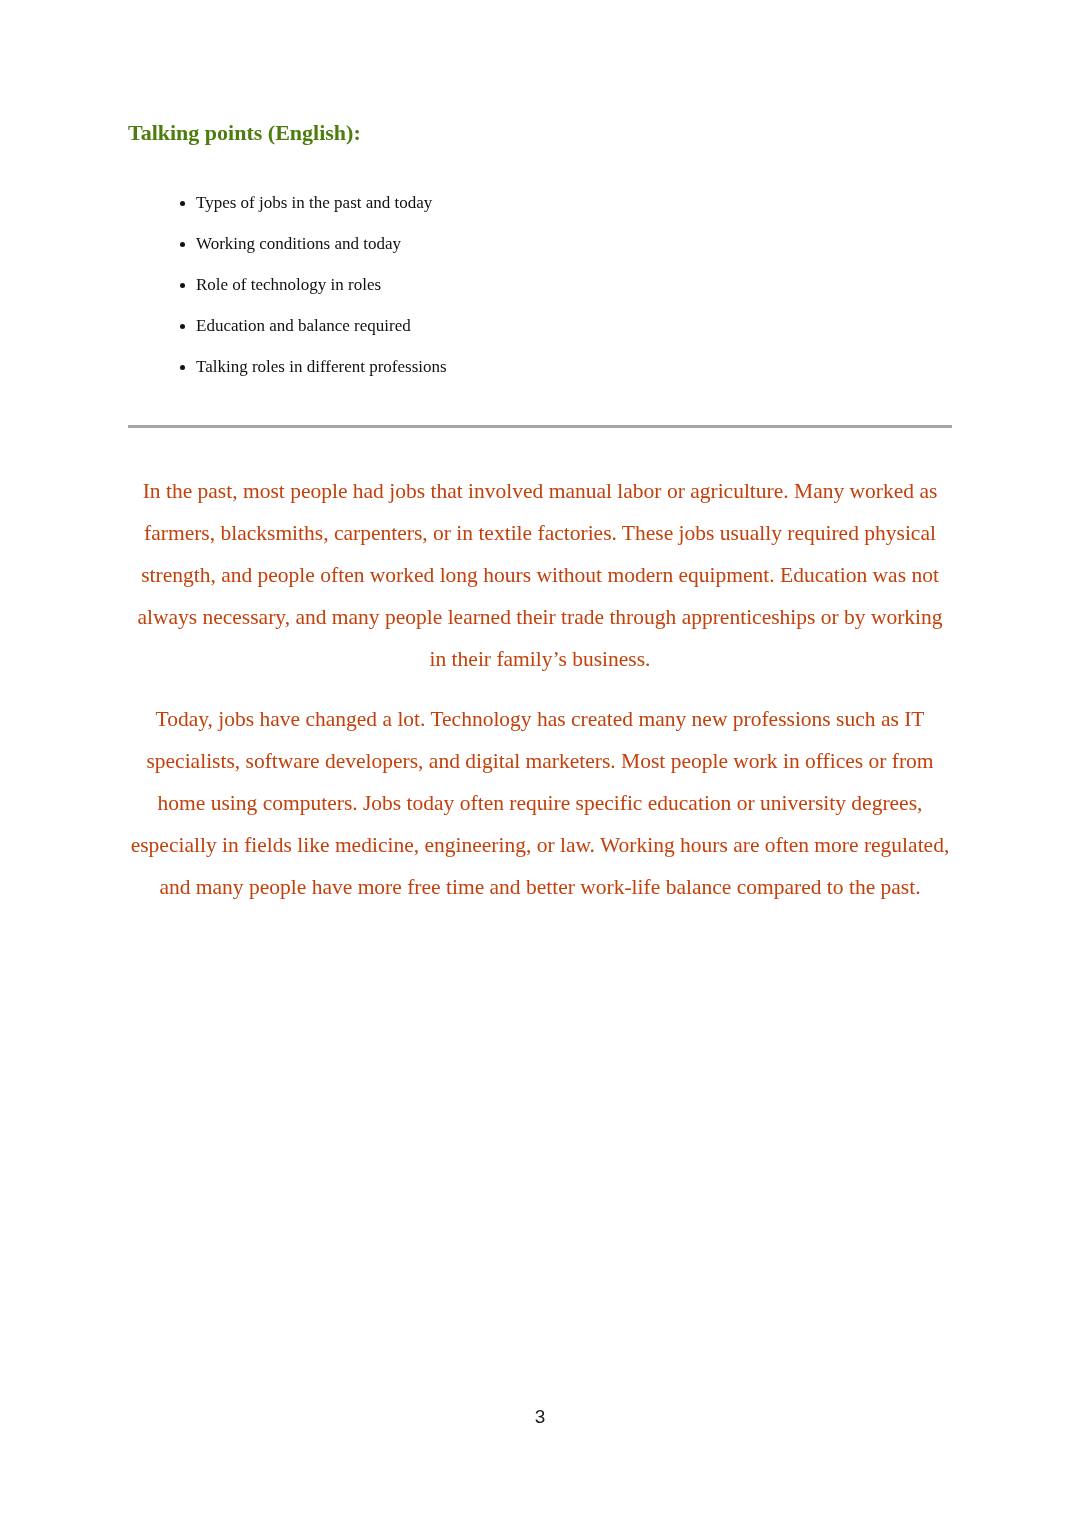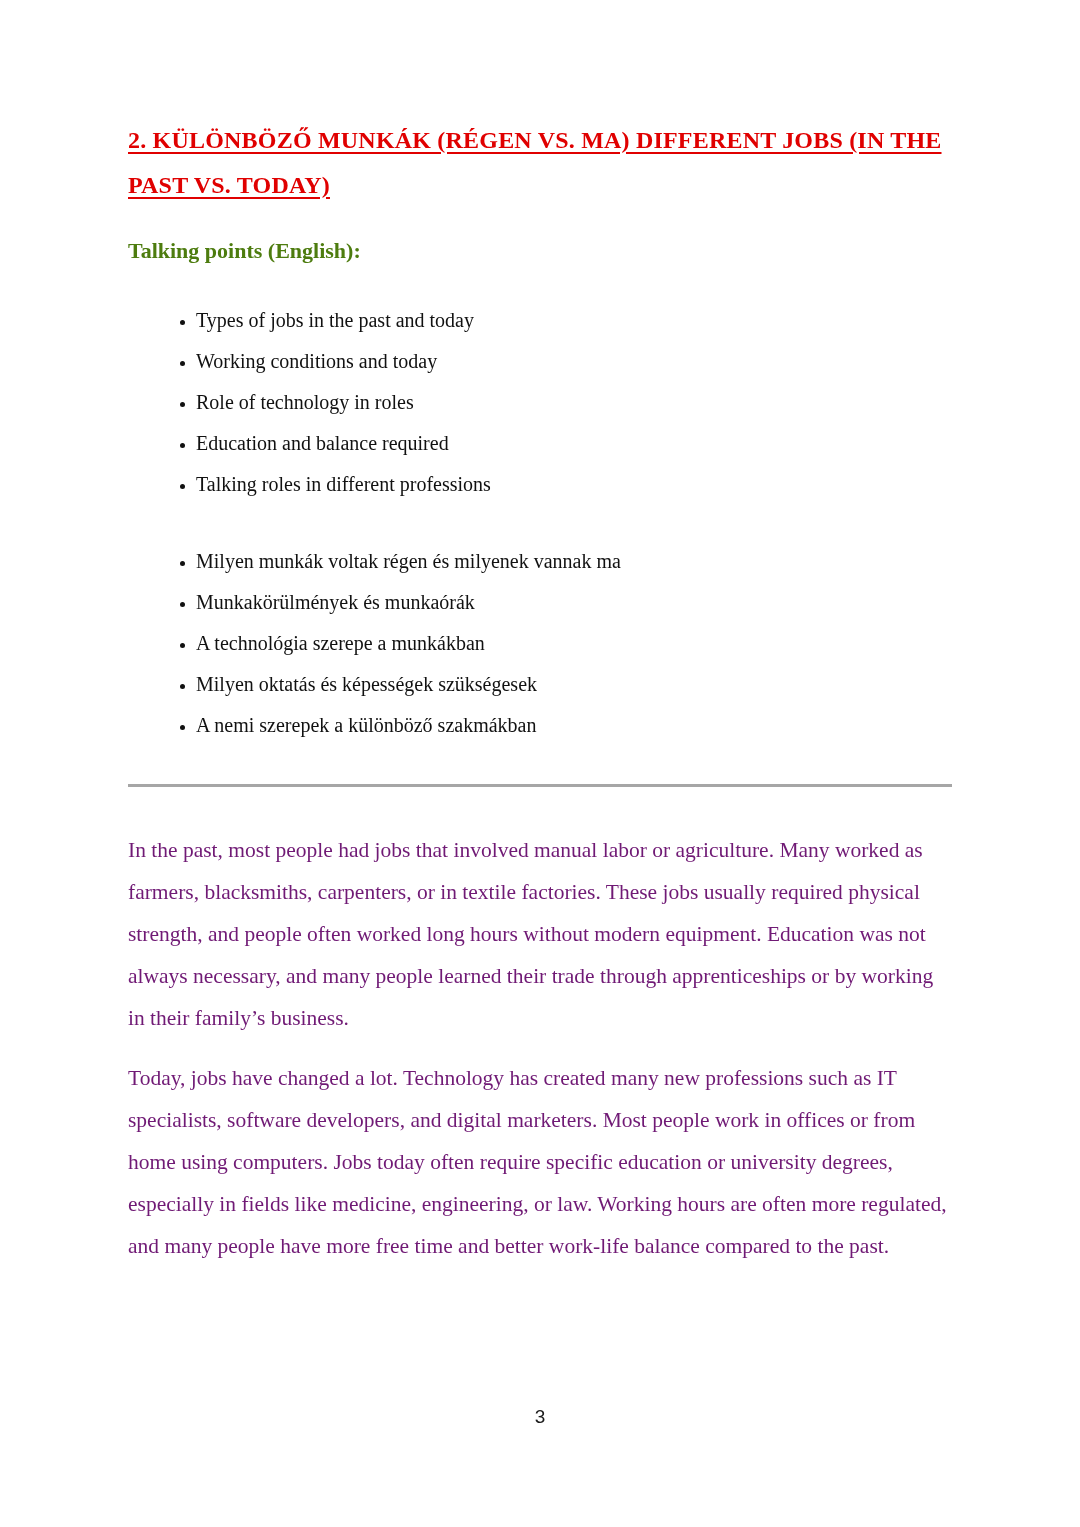--- a/index.html
+++ b/index.html
@@ -30,78 +30,70 @@
     line-height: 30px;
     margin-bottom: 34px;
     color: #4d7c0f;
   }
   ul.bullet-list {
     list-style: disc;
     padding-left: 68px;
     margin-bottom: 36px;
   }
   ul.bullet-list li {
-    font-size: 20px;
+    font-size: 17px;
     line-height: 41px;
     color: #111111;
   }
   ul.bullet-list li::marker {
     font-size: 16px;
     color: #111111;
   }
   .divider {
     height: 3px;
     width: 100%;
     margin-top: 38px;
     margin-bottom: 42px;
     background: #a6a6a6;
   }
   p.body-paragraph {
     font-size: 21.5px;
     line-height: 42px;
     margin-bottom: 18px;
-    color: #701a75;
-    text-align: left;
+    color: #c2410c;
+    text-align: center;
   }
   .page-footer {
     position: absolute;
     top: 1406px;
     left: 0;
     width: 100%;
     text-align: center;
     font-family: "Liberation Sans", "DejaVu Sans", sans-serif;
     font-size: 19px;
     color: #1a1a1a;
   }
 </style>
 </head>
 <body>
 
 <div class="page">
 
-  <h1 class="doc-heading" style="color: rgb(224, 0, 0);">2. KÜLÖNBÖZŐ MUNKÁK (RÉGEN VS. MA) DIFFERENT JOBS (IN THE PAST VS. TODAY)</h1>
 
   <h2 class="section-title">Talking points (English):</h2>
 
   <ul class="bullet-list">
     <li>Types of jobs in the past and today</li>
     <li>Working conditions and today</li>
     <li>Role of technology in roles</li>
     <li>Education and balance required</li>
     <li>Talking roles in different professions</li>
   </ul>
 
 
-  <ul class="bullet-list">
-    <li>Milyen munkák voltak régen és milyenek vannak ma</li>
-    <li>Munkakörülmények és munkaórák</li>
-    <li>A technológia szerepe a munkákban</li>
-    <li>Milyen oktatás és képességek szükségesek</li>
-    <li>A nemi szerepek a különböző szakmákban</li>
-  </ul>
 
   <div class="divider" style="background-color: rgb(166, 166, 166);"></div>
 
   <p class="body-paragraph">In the past, most people had jobs that involved manual labor or agriculture. Many worked as farmers, blacksmiths, carpenters, or in textile factories. These jobs usually required physical strength, and people often worked long hours without modern equipment. Education was not always necessary, and many people learned their trade through apprenticeships or by working in their family’s business.</p>
 
   <p class="body-paragraph">Today, jobs have changed a lot. Technology has created many new professions such as IT specialists, software developers, and digital marketers. Most people work in offices or from home using computers. Jobs today often require specific education or university degrees, especially in fields like medicine, engineering, or law. Working hours are often more regulated, and many people have more free time and better work-life balance compared to the past.</p>
 
   <div class="page-footer">3</div>
 
 </div>

